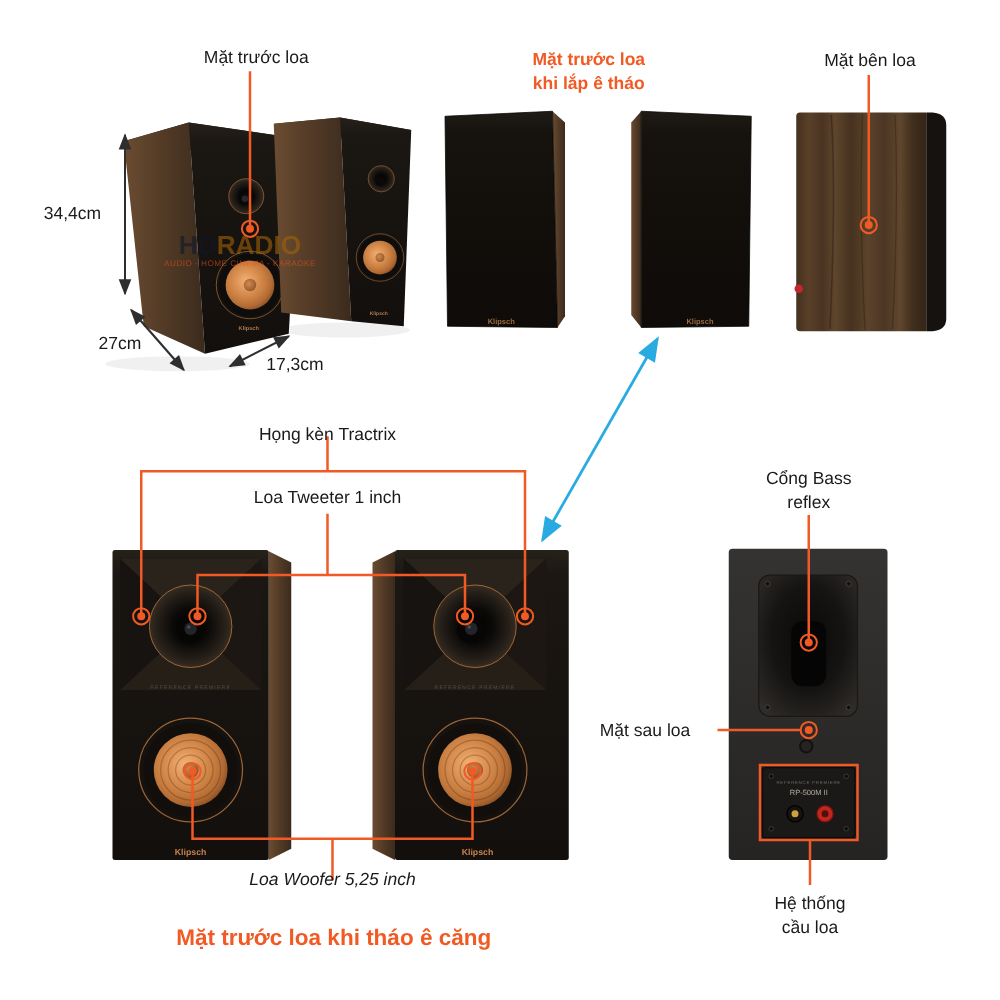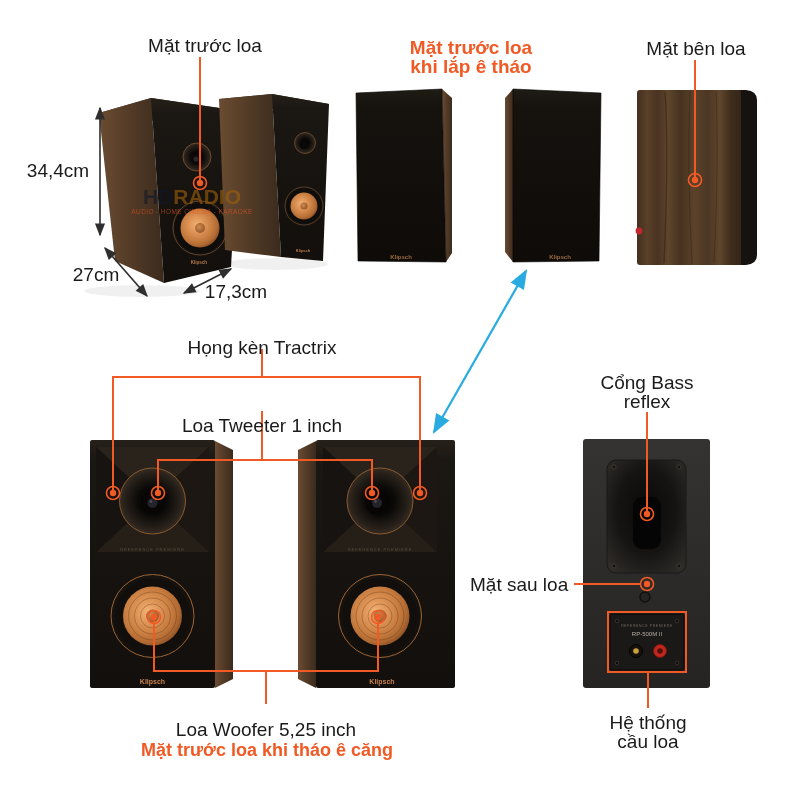--- a/index.html
+++ b/index.html
@@ -2,21 +2,21 @@
 <html><head>
 <meta charset="utf-8">
 <style>
   html,body { margin:0; padding:0; background:#ffffff; }
   #stage {
     position:relative; width:800px; height:800px; background:#ffffff;
     font-family:"Liberation Sans", sans-serif; overflow:hidden;
   }
   #stage svg.gfx { position:absolute; left:0; top:0; }
   .lbl {
-    position:absolute; font-size:19px; line-height:19px; color:#1a1a1a;
+    position:absolute; font-size:14px; line-height:19px; color:#1a1a1a;
     text-align:center; white-space:nowrap;
   }
   .lbl.two { white-space:normal; }
   .lbl .line { display:block; }
   .lbl.right { text-align:center; }
   .lbl.orange { color:#F15A24; font-weight:bold; }
   .lbl.big { font-size:18px; }
   .watermark {
     position:absolute; left:126px; top:187px; width:132px; text-align:center;
     opacity:.6; pointer-events:none;
@@ -265,23 +265,23 @@
 
   <div class="watermark">
     <span class="wm-main">
       <span class="wm-hd">HD</span><span class="wm-radio">RADIO</span>
     </span>
     <span class="wm-sub">AUDIO - HOME CINEMA - KARAOKE</span>
   </div>
 
   <div class="lbl" style="left:162px; top:328px; width:200px;margin-top:10px;">Họng kèn Tractrix</div>
 
-  <div class="lbl" style="left:162px; top:388px; width:200px;margin-top:28px;">Loa Tweeter 1 inch</div>
-
-  <div class="lbl" style="left:156px; top:720px; width:220px;">Loa Woofer 5,25 inch</div>
+  <div class="lbl" style="left:162px; top:388px; width:200px;">Loa Tweeter 1 inch</div>
+
+  <div class="lbl" style="left:156px; top:694px; width:220px;font-style:italic;">Loa Woofer 5,25 inch</div>
 
   <div class="lbl two" style="left:597px; top:373px; width:100px;">
     <span class="line">Cổng Bass</span>
     <span class="line">reflex</span>
   </div>
 
   <div class="lbl orange big" style="left:117px; top:741px; width:300px;">Mặt trước loa khi tháo ê căng</div>
 
   <div class="lbl right" style="left:470px; top:575px; width:92px;">Mặt sau loa</div>
 

